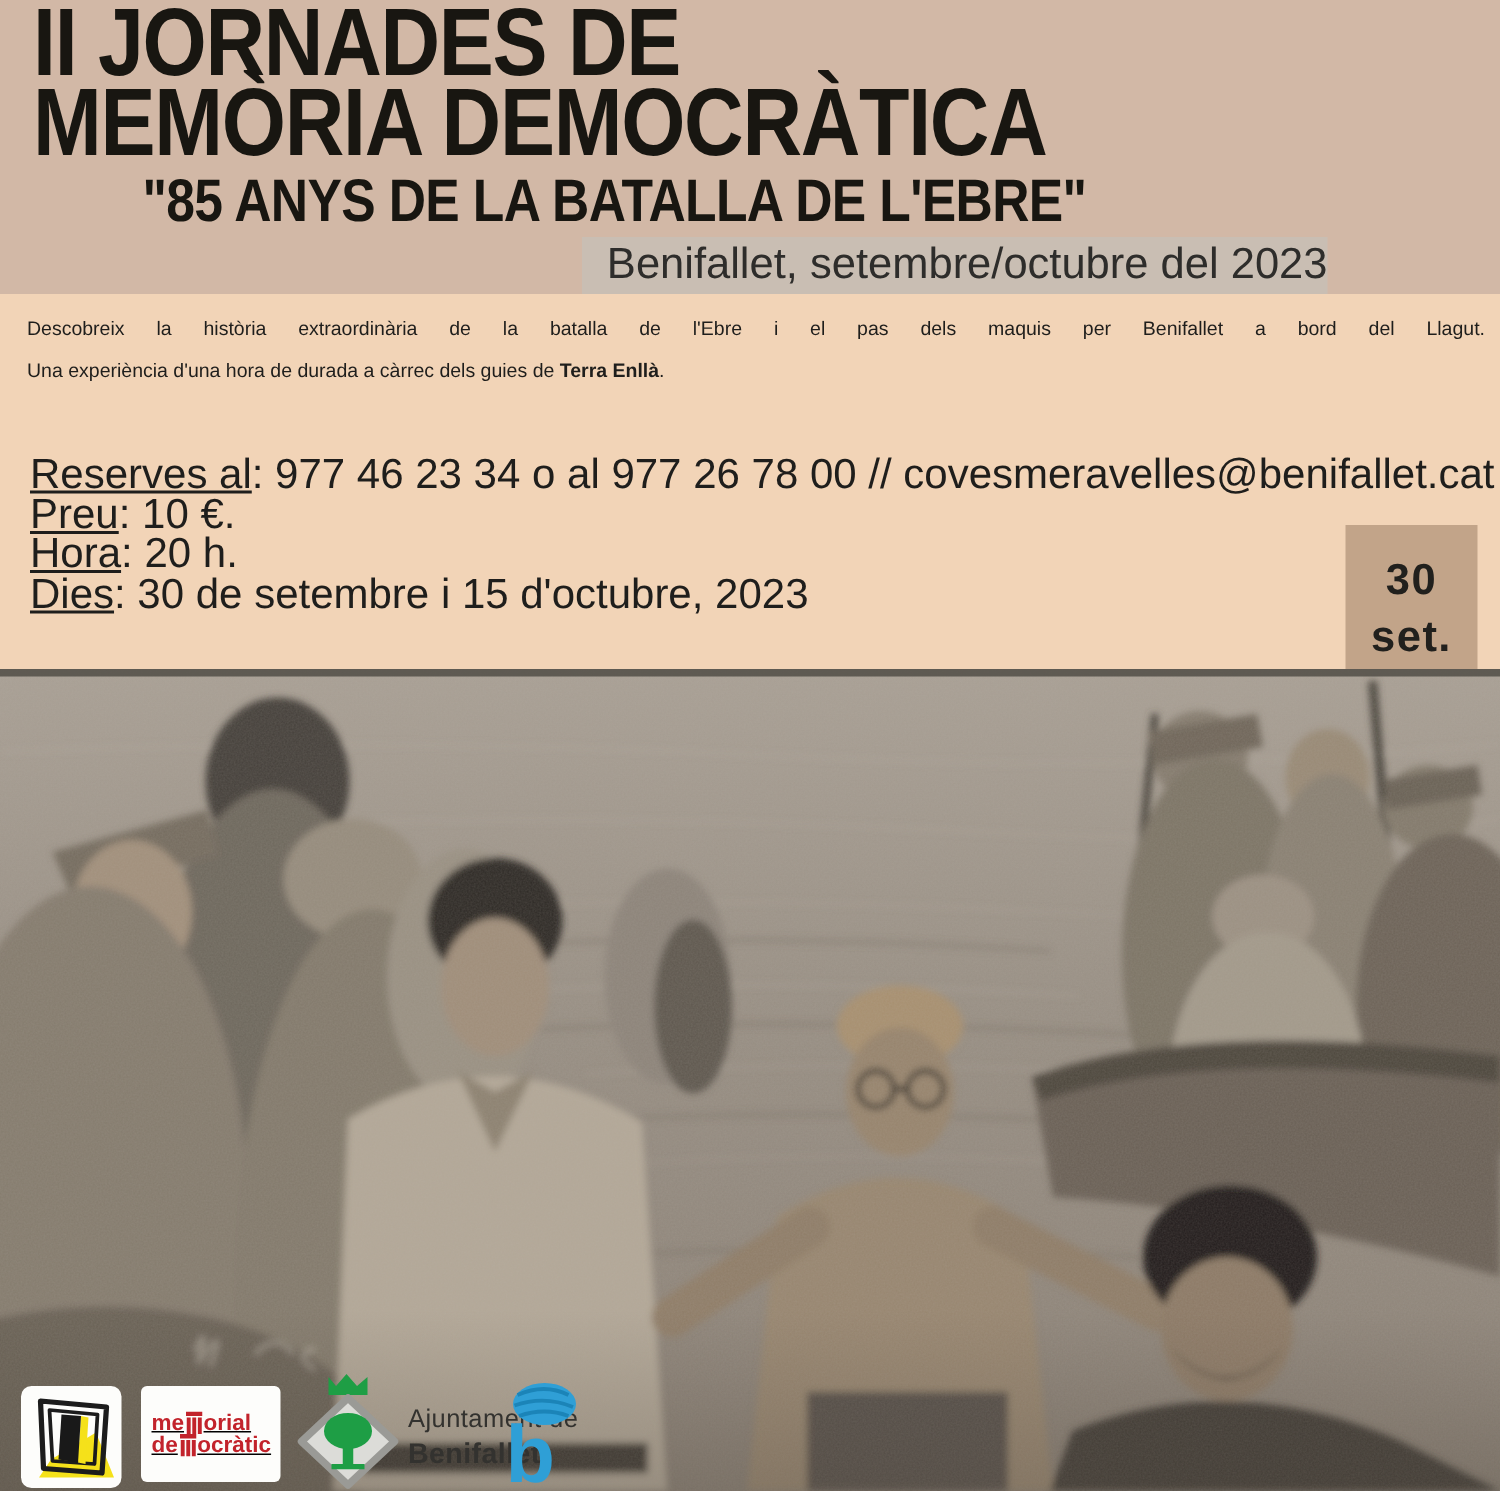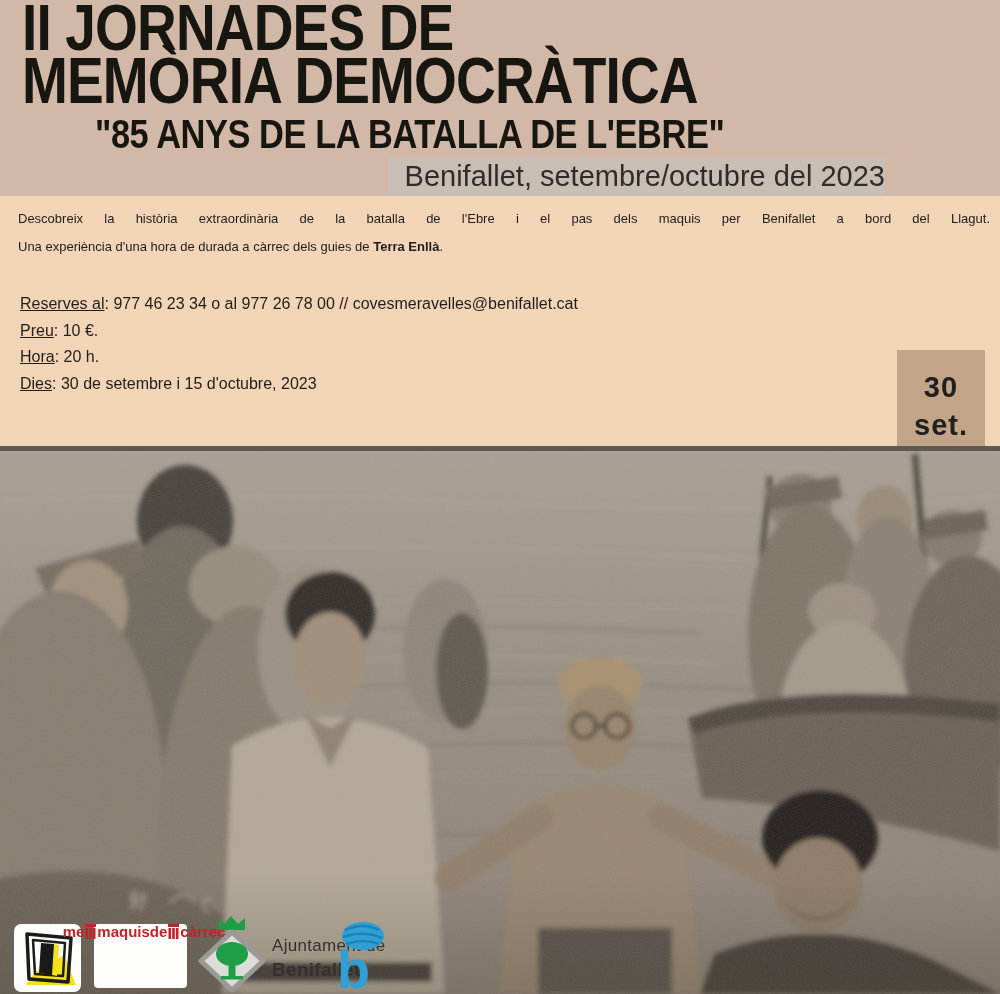--- a/index.html
+++ b/index.html
@@ -16,38 +16,38 @@
             font-size:40px;line-height:44px;letter-spacing:-0.5px;
             transform:scaleX(0.86);transform-origin:left top;white-space:nowrap;}
   .loc-band{position:absolute;bottom:0;left:388px;right:0;height:38px;background:#c9beb3;
             text-align:right;box-sizing:border-box;
             font-size:29px;line-height:37px;color:#2e2d2b;white-space:nowrap;}
 
   
   .panel{position:absolute;top:196px;left:0;width:1000px;height:250px;background:#f2d4b7;color:#1f1e1c;}
   .desc{position:absolute;top:9px;left:18px;width:972px;font-size:13px;line-height:28px;}
   .desc-l1{text-align:justify;text-align-last:justify;white-space:nowrap;}
-  .details{position:absolute;top:95px;left:20px;font-size:16px;line-height:26.5px;}
+  .details{position:absolute;top:107px;left:20px;font-size:28px;line-height:26.5px;}
   .detail-row .lbl{text-decoration:underline;}
   .badges{position:absolute;top:154px;right:15px;display:flex;gap:16px;}
   .badge{width:88px;height:111px;background:#c2a489;display:flex;flex-direction:column;
          align-items:center;justify-content:center;gap:2px;
          font-weight:bold;font-size:29px;line-height:36px;color:#21201d;letter-spacing:1px;}
 
   
   .photo{position:absolute;top:446px;left:0;width:1000px;height:548px;background:#968d82;}
   .photo svg{display:block;}
 
   
   .logos{position:absolute;top:0;left:0;width:100%;height:100%;pointer-events:none;}
   .white-box{position:absolute;background:#fdfdfb;border-radius:7px;
              display:flex;align-items:center;justify-content:center;}
   .door-box{left:14px;top:478px;width:67px;height:68px;}
   .mem-box{left:94px;top:478px;width:93px;height:64px;border-radius:4px;
-           flex-direction:row;align-items:flex-start;padding-left:7px;box-sizing:border-box;}
+           flex-direction:column;align-items:flex-start;padding-left:7px;box-sizing:border-box;text-decoration:underline;}
   .mem-line{color:#c2232b;font-weight:bold;font-size:15px;line-height:14px;display:flex;align-items:center;}
   .mem-line svg{margin:0 1px;}
   .shield{position:absolute;left:194px;top:464px;}
   .aj-text{position:absolute;left:272px;top:490px;color:#33322f;}
   .aj-l1{font-size:17px;line-height:19px;letter-spacing:0.3px;}
   .aj-l2{font-size:19px;line-height:30px;font-weight:bold;letter-spacing:0.3px;}
   .blue-logo{position:absolute;left:337px;top:474px;}
 </style>
 </head>
 <body>
@@ -213,31 +213,31 @@
 
       <div class="white-box mem-box">
         <div class="mem-line">
           <span>me</span>
           <svg width="11" height="15" viewBox="0 0 11 15">
             <rect x="0" y="0" width="11" height="3" fill="#c2232b"></rect>
             <rect x="0.5" y="4" width="2.6" height="11" fill="#c2232b"></rect>
             <rect x="4.2" y="4" width="2.6" height="11" fill="#c2232b"></rect>
             <rect x="7.9" y="4" width="2.6" height="11" fill="#c2232b"></rect>
           </svg>
-          <span>maquis</span>
+          <span>orial</span>
         </div>
         <div class="mem-line">
           <span>de</span>
           <svg width="11" height="15" viewBox="0 0 11 15">
             <rect x="0" y="0" width="11" height="3" fill="#c2232b"></rect>
             <rect x="0.5" y="4" width="2.6" height="11" fill="#c2232b"></rect>
             <rect x="4.2" y="4" width="2.6" height="11" fill="#c2232b"></rect>
             <rect x="7.9" y="4" width="2.6" height="11" fill="#c2232b"></rect>
           </svg>
-          <span>càrrec</span>
+          <span>ocràtic</span>
         </div>
       </div>
 
       <svg class="shield" width="76" height="88" viewBox="0 0 76 88">
         <polygon points="25,20 25,8 30,14 37,6 44,14 51,8 51,20" fill="#1e9e45"></polygon>
         <path d="M38,22 L69,51 L38,80 L7,51 Z" fill="#dcdcd8" stroke="#9a9a96" stroke-width="5" stroke-linejoin="round"></path>
         <g>
           <rect x="34.5" y="50" width="7" height="17" fill="#1e9e45"></rect>
           <ellipse cx="38" cy="44" rx="16" ry="12" fill="#1e9e45"></ellipse>
           <rect x="27" y="66" width="22" height="3.5" fill="#1e9e45"></rect>

